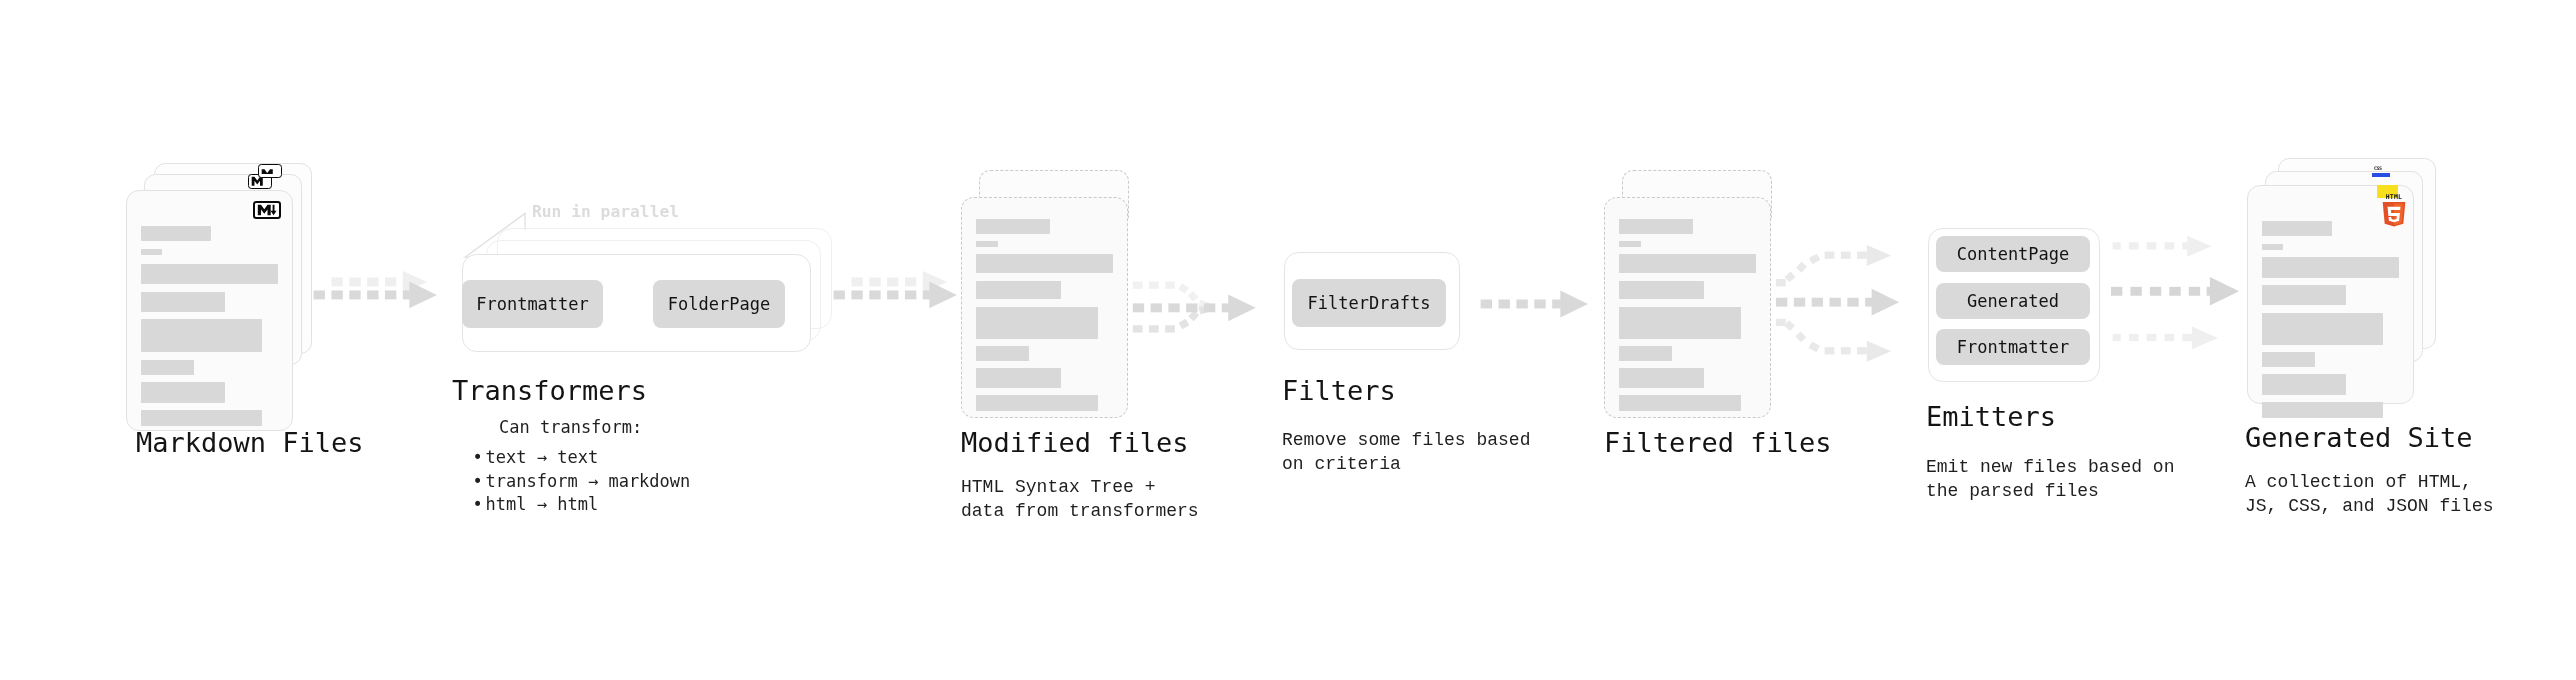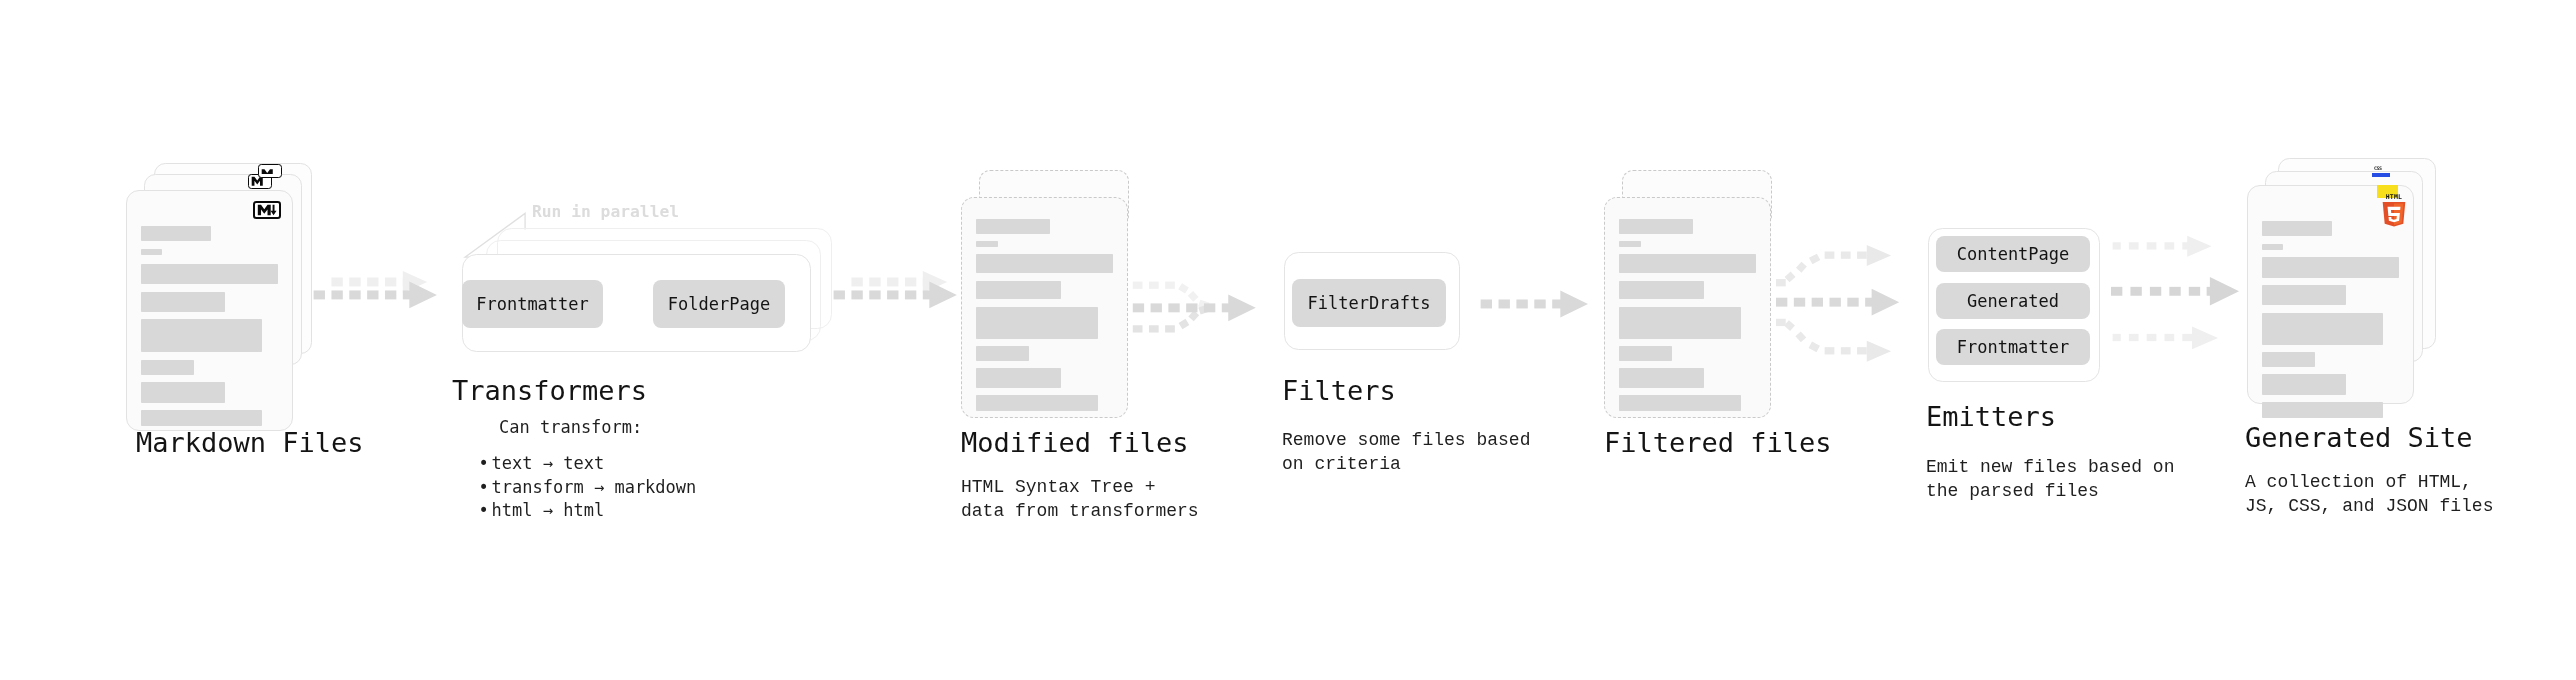--- a/index.html
+++ b/index.html
@@ -41,21 +41,21 @@
   }
   .stage-desc-lead {
     font-family: "DejaVu Sans Mono", "Liberation Mono", monospace;
     font-size: 17px;
     line-height: 23.6px;
     color: #1f1f1f;
     margin-left: 47px;
   }
   ul.transform-list {
     list-style: none;
-    margin: 12px;
+    margin: 6px;
     padding: 0 0 0 14.6px;
   }
   ul.transform-list li {
     font-family: "DejaVu Sans Mono", "Liberation Mono", monospace;
     font-size: 17px;
     line-height: 23.6px;
     color: #1f1f1f;
     white-space: nowrap;
   }
   ul.transform-list li::before {

